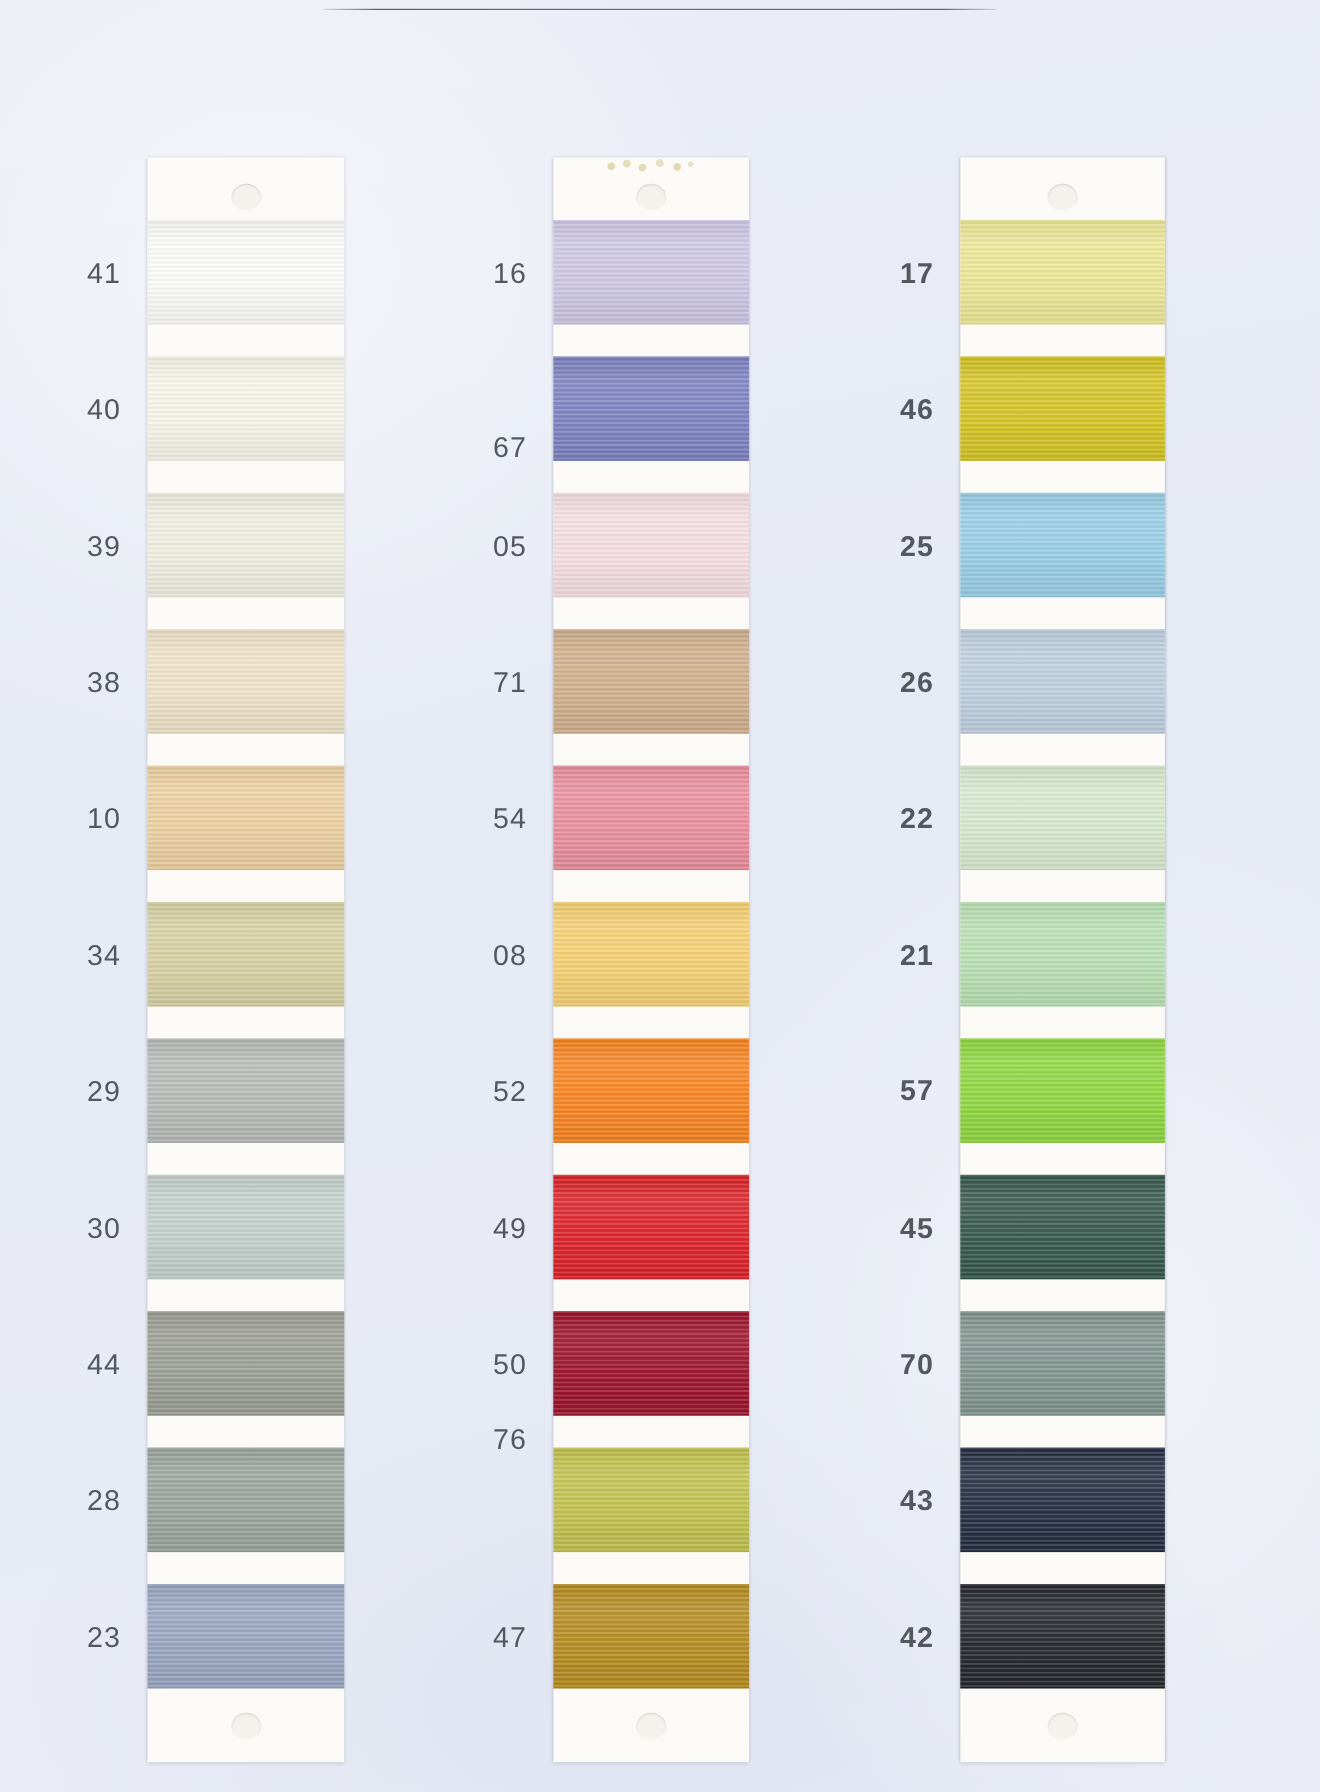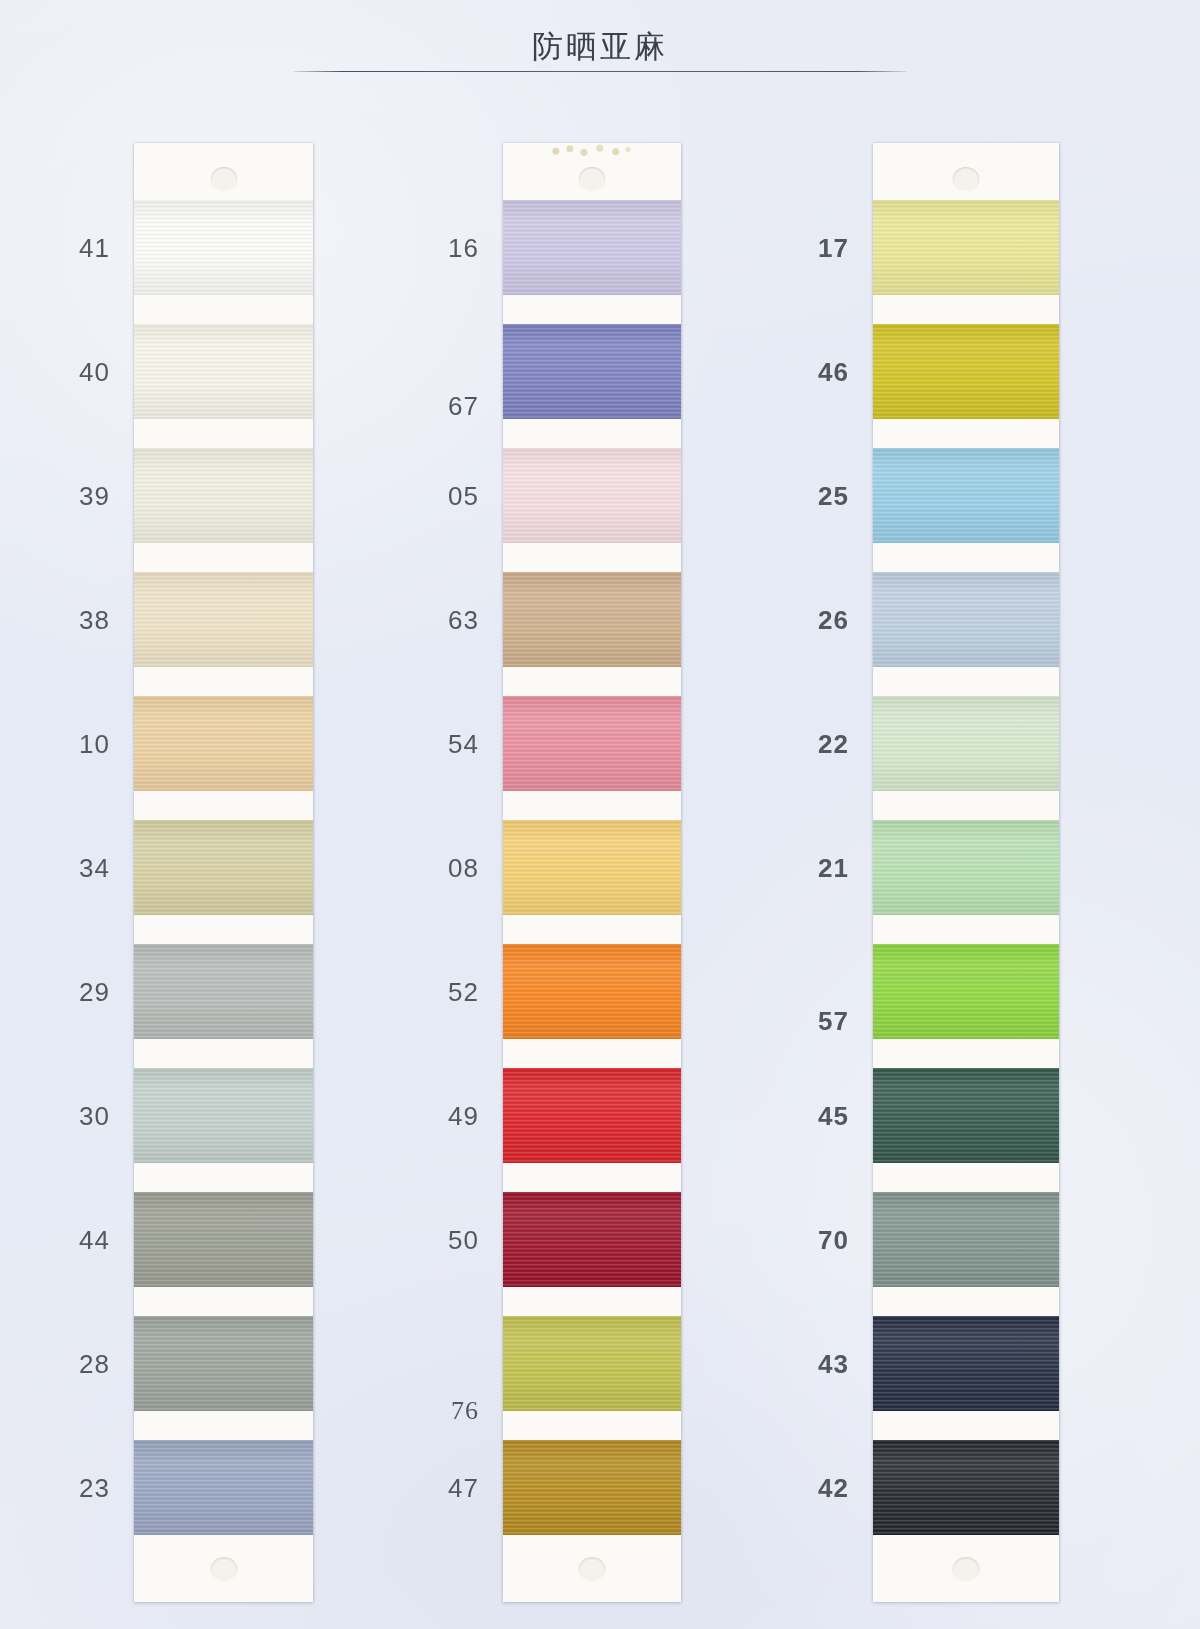--- a/index.html
+++ b/index.html
@@ -151,21 +151,20 @@
   .label-0 { left: 24px; width: 86px; }
   .label-1 { left: 393px; width: 86px; }
   .label-2 { left: 763px; width: 86px; font-weight: bold; }
 </style>
 </head>
 <body>
 
 <div class="paper-grain"></div>
 
 <div class="header">
-  <div class="title-cn">防晒亚麻</div>
   <div class="rule"></div>
 </div>
 
 <div class="cards">
 
   <div class="column col-0">
     <div class="card card-w-0" id="card0" style="height: 1459px;">
       <div class="punch punch-top"></div>
       <div class="punch punch-bottom"></div>
     <div class="swatch" style="top: 57px; height: 95px; background: rgb(251, 251, 248);"></div>
@@ -225,32 +224,32 @@
     <div class="label label-0" style="top: 730.5px;">10</div>
     <div class="label label-0" style="top: 854.5px;">34</div>
     <div class="label label-0" style="top: 978.5px;">29</div>
     <div class="label label-0" style="top: 1102.5px;">30</div>
     <div class="label label-0" style="top: 1226.5px;">44</div>
     <div class="label label-0" style="top: 1350.5px;">28</div>
     <div class="label label-0" style="top: 1474.5px;">23</div>
     <div class="label label-1" style="top: 234.5px;">16</div>
     <div class="label label-1" style="top: 358.5px; margin-top: 34px;">67</div>
     <div class="label label-1" style="top: 482.5px;">05</div>
-    <div class="label label-1" style="top: 606.5px;">63</div>
+    <div class="label label-1" style="top: 606.5px;">71</div>
     <div class="label label-1" style="top: 730.5px;">54</div>
     <div class="label label-1" style="top: 854.5px;">08</div>
     <div class="label label-1" style="top: 978.5px;">52</div>
     <div class="label label-1" style="top: 1102.5px;">49</div>
     <div class="label label-1" style="top: 1226.5px;">50</div>
-    <div class="label label-1" style="top: 1398px; font-family: Liberation Serif, serif;">76</div>
+    <div class="label label-1" style="top: 1295px;">76</div>
     <div class="label label-1" style="top: 1474.5px;">47</div>
     <div class="label label-2" style="top: 234.5px;">17</div>
     <div class="label label-2" style="top: 358.5px;">46</div>
     <div class="label label-2" style="top: 482.5px;">25</div>
     <div class="label label-2" style="top: 606.5px;">26</div>
     <div class="label label-2" style="top: 730.5px;">22</div>
     <div class="label label-2" style="top: 854.5px;">21</div>
-    <div class="label label-2" style="top: 1008px;">57</div>
+    <div class="label label-2" style="top: 978px;">57</div>
     <div class="label label-2" style="top: 1102.5px;">45</div>
     <div class="label label-2" style="top: 1226.5px;">70</div>
     <div class="label label-2" style="top: 1350.5px;">43</div>
     <div class="label label-2" style="top: 1474.5px;">42</div>
   </div>
 
 </body></html>

